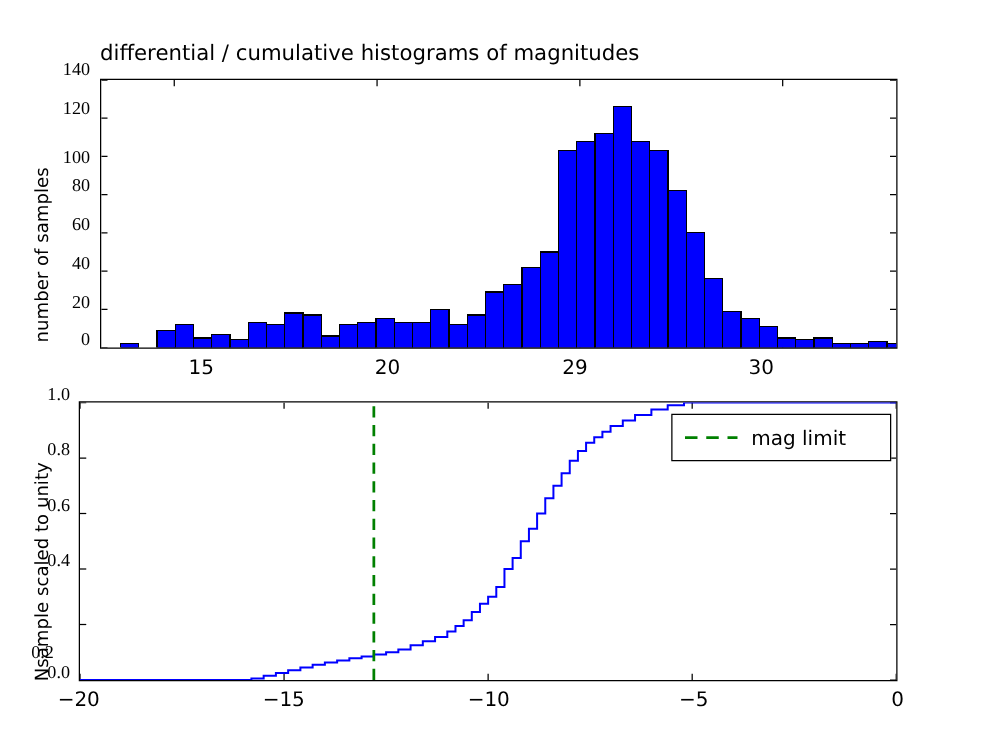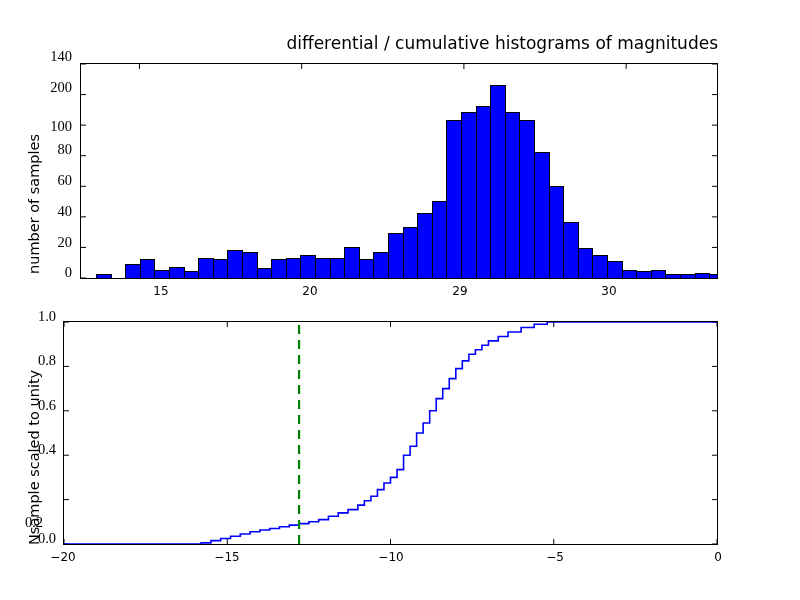--- a/index.html
+++ b/index.html
@@ -42,37 +42,37 @@
     position: absolute;
     left: 0;
     top: 0;
     display: block;
   }
   .fig-title {
     position: absolute;
     left: 80px;
     top: 33px;
     width: 638px;
-    text-align: right;
+    text-align: left;
     font-size: 17px;
     color: #000000;
     white-space: nowrap;
   }
   .ytick-label {
     position: absolute;
     text-align: right;
     font-size: 14.5px;
     color: #000000;
     white-space: nowrap;
     font-family: Liberation Serif, serif;
   }
   .xtick-label {
     position: absolute;
     text-align: center;
-    font-size: 12px;
+    font-size: 16px;
     color: #000000;
     white-space: nowrap;
   }
   .ylabel {
     position: absolute;
     font-size: 14.5px;
     color: #000000;
     white-space: nowrap;
     transform-origin: 0 0;
     transform: rotate(-90deg);
@@ -124,21 +124,21 @@
   <div class="fig-title">differential / cumulative histograms of magnitudes</div>
 
   <div class="ylabel" style="left:26px; top:274px;">number of samples</div>
 
   <div class="ytick-label" style="left:34px; top:264px; width:38px;">0</div>
   <div class="ytick-label" style="left:34px; top:234px; width:38px;">20</div>
   <div class="ytick-label" style="left:34px; top:203px; width:38px;">40</div>
   <div class="ytick-label" style="left:34px; top:172px; width:38px;">60</div>
   <div class="ytick-label" style="left:34px; top:141px; width:38px;">80</div>
   <div class="ytick-label" style="left:34px; top:118px; width:38px;">100</div>
-  <div class="ytick-label" style="left:34px; top:79px;  width:38px;">200</div>
+  <div class="ytick-label" style="left:34px; top:79px;  width:38px;">120</div>
   <div class="ytick-label" style="left:34px; top:48px;  width:38px;">140</div>
 
   <div class="xtick-label" style="left:141px; top:284px; width:40px;">15</div>
   <div class="xtick-label" style="left:290px; top:284px; width:40px;">20</div>
   <div class="xtick-label" style="left:440px; top:284px; width:40px;">29</div>
   <div class="xtick-label" style="left:589px; top:284px; width:40px;">30</div>
 
   <div class="axes" id="axes-top">
     <svg class="plot-svg" id="svg-top" width="636" height="214" viewBox="0 0 636 214">
         <line x1="58.40816326530615" y1="214" x2="58.40816326530615" y2="209" stroke="#000000" stroke-width="1"></line>
@@ -250,14 +250,22 @@
         <line x1="653" y1="88.80000000000001" x2="648" y2="88.80000000000001" stroke="#000000" stroke-width="1"></line>
         <line x1="0" y1="44.39999999999998" x2="5" y2="44.39999999999998" stroke="#000000" stroke-width="1"></line>
         <line x1="653" y1="44.39999999999998" x2="648" y2="44.39999999999998" stroke="#000000" stroke-width="1"></line>
         <line x1="0" y1="0" x2="5" y2="0" stroke="#000000" stroke-width="1"></line>
         <line x1="653" y1="0" x2="648" y2="0" stroke="#000000" stroke-width="1"></line>
         <path d="M 0 222 L 124.07000000000002 222 L 124.07000000000002 222 L 137.12999999999997 222 L 137.12999999999997 220.89 L 146.925 220.89 L 146.925 218.67 L 156.72000000000003 218.67 L 156.72000000000003 216.45 L 166.51500000000001 216.45 L 166.51500000000001 214.23 L 176.31 214.23 L 176.31 212.01 L 186.105 212.01 L 186.105 209.79 L 195.9 209.79 L 195.9 208.014 L 205.69500000000005 208.014 L 205.69500000000005 206.46 L 215.48999999999998 206.46 L 215.48999999999998 204.684 L 225.28500000000003 204.684 L 225.28500000000003 203.13 L 235.07999999999998 203.13 L 235.07999999999998 201.576 L 244.875 201.576 L 244.875 199.8 L 254.67000000000002 199.8 L 254.67000000000002 197.57999999999998 L 264.465 197.57999999999998 L 264.465 194.25 L 274.26000000000005 194.25 L 274.26000000000005 190.92 L 284.05499999999995 190.92 L 284.05499999999995 187.59 L 293.85 187.59 L 293.85 183.15 L 300.38 183.15 L 300.38 178.71 L 306.91 178.71 L 306.91 174.27 L 313.44 174.27 L 313.44 167.61 L 319.97 167.61 L 319.97 160.95 L 326.5 160.95 L 326.5 155.4 L 333.03000000000003 155.4 L 333.03000000000003 147.63 L 339.56 147.63 L 339.56 133.2 L 346.09000000000003 133.2 L 346.09000000000003 124.32 L 352.62 124.32 L 352.62 111 L 359.15000000000003 111 L 359.15000000000003 101.00999999999999 L 365.67999999999995 101.00999999999999 L 365.67999999999995 88.80000000000001 L 372.21000000000004 88.80000000000001 L 372.21000000000004 76.59 L 378.73999999999995 76.59 L 378.73999999999995 66.60000000000002 L 385.27000000000004 66.60000000000002 L 385.27000000000004 56.610000000000014 L 391.8 56.610000000000014 L 391.8 46.620000000000005 L 398.33 46.620000000000005 L 398.33 38.85000000000002 L 404.86 38.85000000000002 L 404.86 32.19 L 411.39 32.19 L 411.39 27.75 L 417.92 27.75 L 417.92 23.310000000000002 L 424.45 23.310000000000002 L 424.45 18.870000000000005 L 434.245 18.870000000000005 L 434.245 14.429999999999978 L 444.03999999999996 14.429999999999978 L 444.03999999999996 9.990000000000009 L 457.09999999999997 9.990000000000009 L 457.09999999999997 5.550000000000011 L 470.15999999999997 5.550000000000011 L 470.15999999999997 2.219999999999999 L 483.21999999999997 2.219999999999999 L 483.21999999999997 0 L 653 0 L 653 0" fill="none" stroke="#0000ff" stroke-width="1.6" stroke-linejoin="miter" stroke-linecap="butt"></path>
         <line x1="235.07999999999998" y1="222" x2="235.07999999999998" y2="0" stroke="#008000" stroke-width="2.2" stroke-dasharray="9 6"></line>
       </svg>
   </div>
 
+  <div id="legend-box">
+    <div id="legend-entry">
+      <svg class="legend-swatch" viewBox="0 0 44 12">
+        <line id="legend-line" x1="1" y1="6" x2="43" y2="6" stroke-width="2.2" stroke-dasharray="10 7" stroke="#008000"></line>
+      </svg>
+      <span class="legend-text">mag limit</span>
+    </div>
+  </div>
 
 </div>
 
 </body></html>

